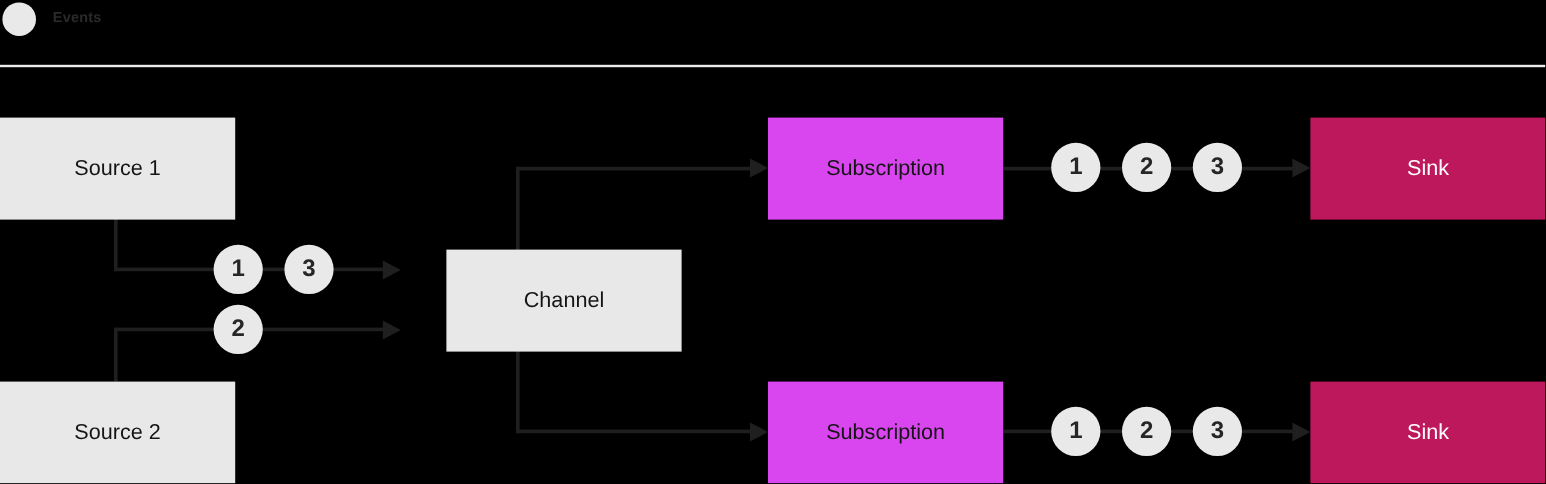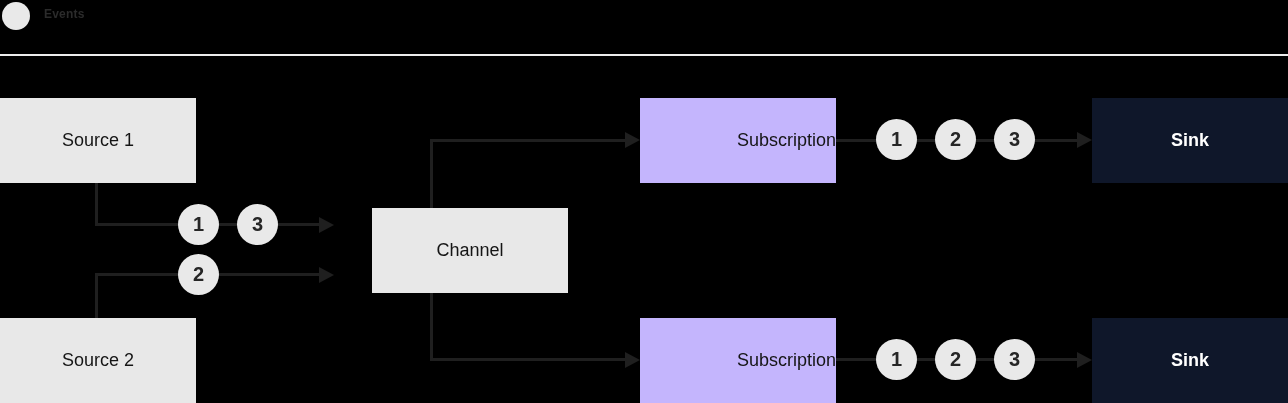--- a/index.html
+++ b/index.html
@@ -33,22 +33,22 @@
 
   
   .node {
     position: absolute;
     width: 196px; height: 85px;
     display: flex; align-items: center; justify-content: center;
     font-size: 18px; color: #151515;
     z-index: 2;
   }
   .node.gray  { background: #e8e8e8; }
-  .node.lblue { background: #c4b5fd; justify-content: flex-end; }
-  .node.blue  { background: #0f172a; color: #ffffff; font-weight: bold; }
+  .node.lblue { background: #d946ef; }
+  .node.blue  { background: #be185d; color: #ffffff; }
 
   #source1       { left: 0px;    top: 98px;  }
   #source2       { left: 0px;    top: 318px; }
   #channel       { left: 334px;  top: 208px; margin-left: 38px; }
   #subscription1 { left: 640px;  top: 98px;  }
   #subscription2 { left: 640px;  top: 318px; }
   #sink1         { left: 1092px; top: 98px;  }
   #sink2         { left: 1092px; top: 318px; }
 
   

